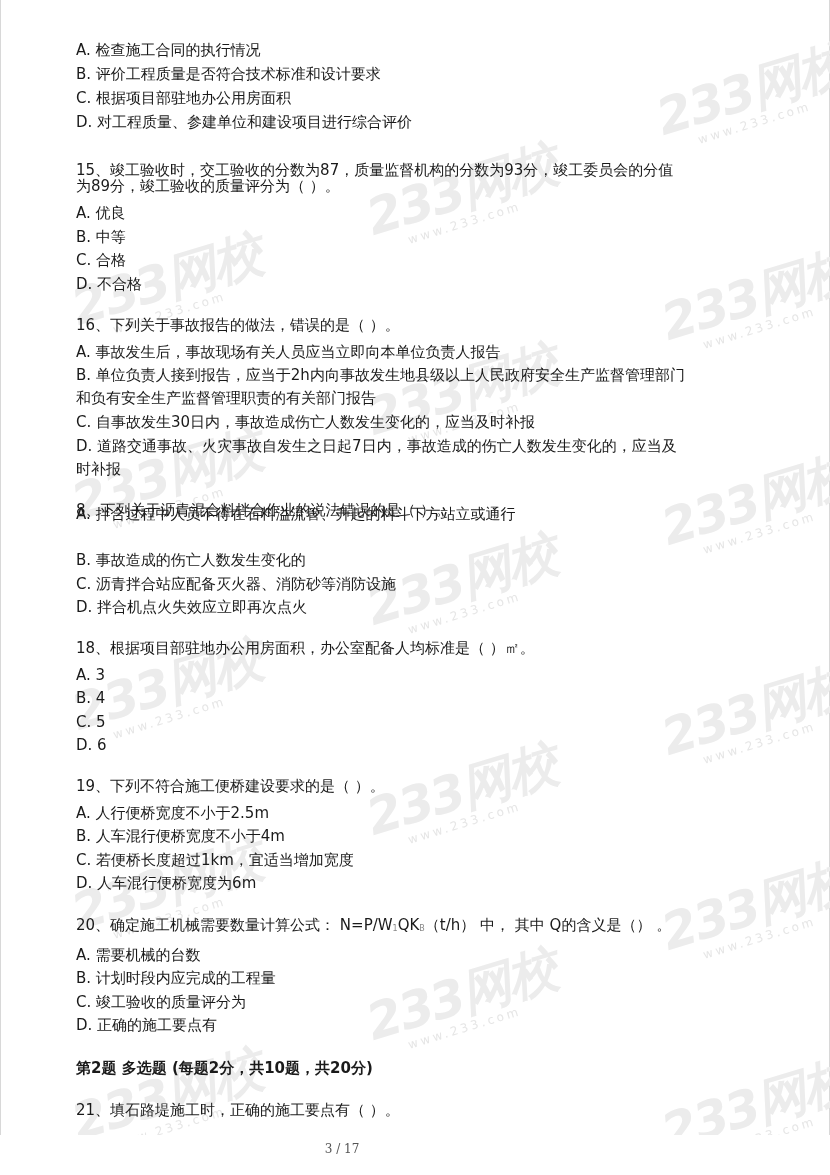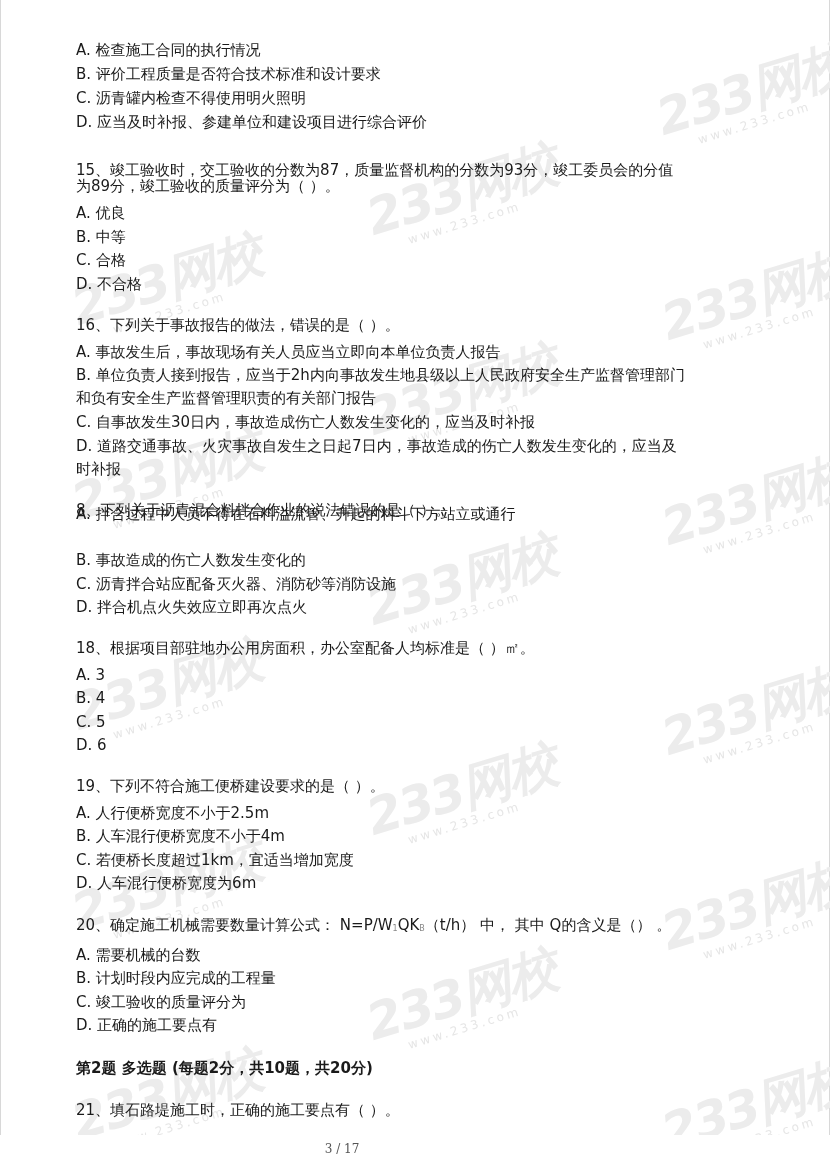--- a/index.html
+++ b/index.html
@@ -86,22 +86,22 @@
       <div class="wm" style="left: 655px; top: 1110px;">
         <div class="big">233网校</div>
         <div class="small">www.233.com</div>
       </div>
     </div>
 
   <div class="content">
 
     <div class="line" style="top:40px">A. 检查施工合同的执行情况</div>
     <div class="line" style="top:64px">B. 评价工程质量是否符合技术标准和设计要求</div>
-    <div class="line" style="top:88px">C. 沥青罐内检查不得使用明火照明</div>
-    <div class="line" style="top:112px">D. 应当及时补报、参建单位和建设项目进行综合评价</div>
+    <div class="line" style="top:88px">C. 根据项目部驻地办公用房面积</div>
+    <div class="line" style="top:112px">D. 对工程质量、参建单位和建设项目进行综合评价</div>
 
     <div class="line" style="top:160px">15、竣工验收时，交工验收的分数为87，质量监督机构的分数为93分，竣工委员会的分值</div>
     <div class="line" style="top:176px">为89分，竣工验收的质量评分为（   ）。</div>
     <div class="line" style="top:203px">A. 优良</div>
     <div class="line" style="top:227px">B. 中等</div>
     <div class="line" style="top:250px">C. 合格</div>
     <div class="line" style="top:274px">D. 不合格</div>
 
     <div class="line" style="top:315px">16、下列关于事故报告的做法，错误的是（      ）。</div>
     <div class="line" style="top:342px">A. 事故发生后，事故现场有关人员应当立即向本单位负责人报告</div>

